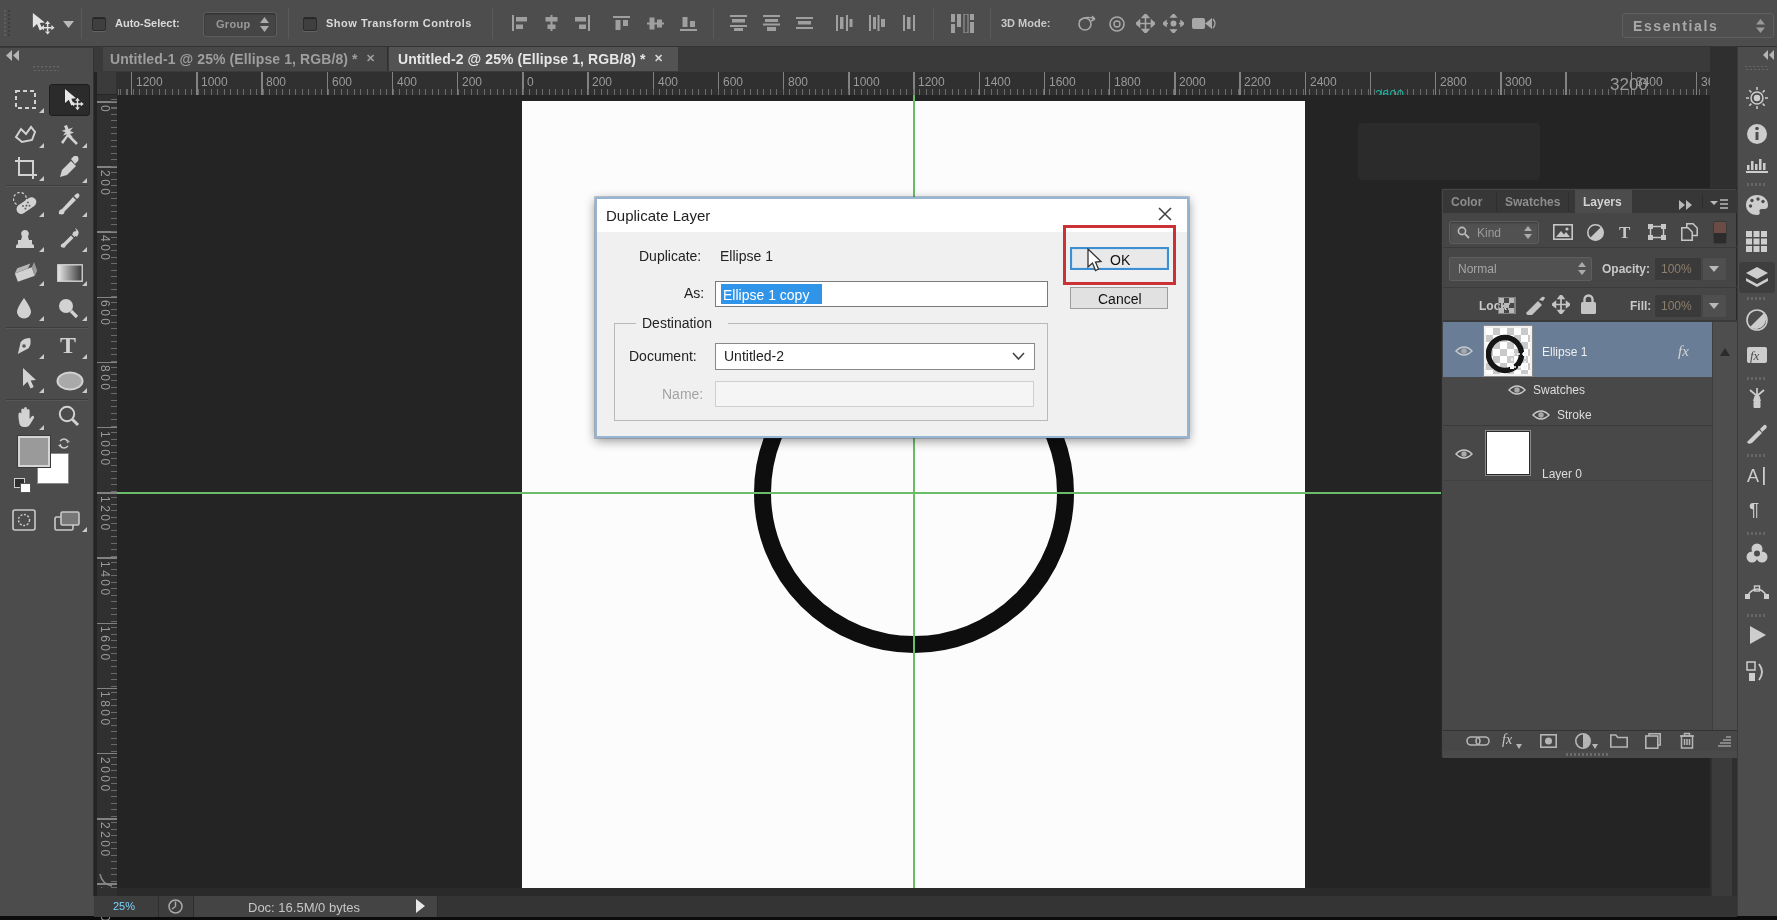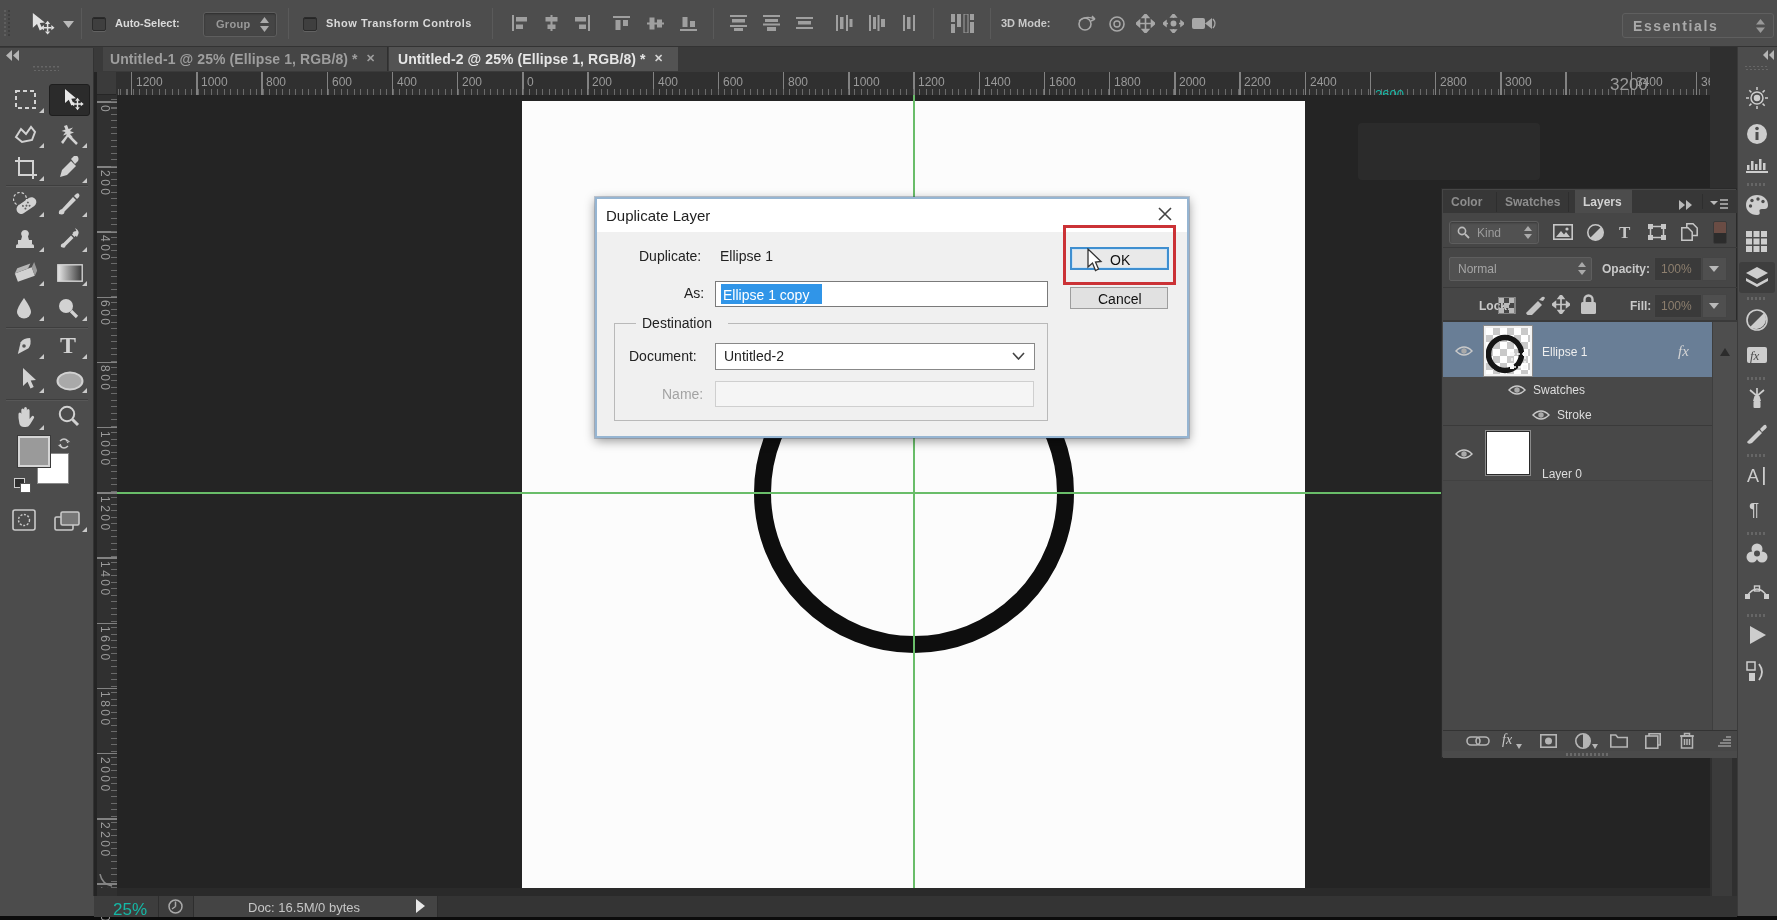--- a/index.html
+++ b/index.html
@@ -771,21 +771,21 @@
       <rect x="1" y="6" width="18" height="13" rx="1.5" fill="none" stroke="#c9c9c9" stroke-width="1.6"></rect>
       <rect x="7" y="1" width="18" height="13" rx="1.5" fill="#777" stroke="#c9c9c9" stroke-width="1.6"></rect>
     </svg>
 <svg style="position:absolute;left:82px;top:527px;" width="5" height="5" viewBox="0 0 5 5">
       <path d="M5 0 V5 H0 Z" fill="#c9c9c9"></path>
     </svg>
 <div class="" style="left:94px;top:896px;width:1643px;height:21px;background:#343434;"></div>
 <div class="" style="left:94px;top:896px;width:64px;height:21px;background:#3d3d3d;"></div>
 <div class="" style="left:158px;top:896px;width:36px;height:21px;background:#3d3d3d;"></div>
 <div class="" style="left:194px;top:896px;width:243px;height:21px;background:#444;"></div>
-<div class="t" style="left:113px;top:901px;font-size:17px;color:#14b8a6;">25%</div>
+<div class="t" style="left:113px;top:901px;font-size:11px;color:#7dd3fc;">25%</div>
 <div class="" style="left:158px;top:896px;width:1px;height:21px;background:#2e2e2e;"></div>
 <svg style="position:absolute;left:168px;top:899px;" width="15" height="15" viewBox="0 0 15 15">
       <circle cx="7.5" cy="7.5" r="6.5" fill="none" stroke="#a9a9a9" stroke-width="1.5"></circle>
       <path d="M7.5 7.5 L7.5 2.5 M7.5 7.5 L4 10" stroke="#a9a9a9" stroke-width="1.5"></path>
     </svg>
 <div class="" style="left:193px;top:896px;width:1px;height:21px;background:#2e2e2e;"></div>
 <div class="t" style="left:248px;top:901px;font-size:13px;color:#c6c6c6;">Doc: 16.5M/0 bytes</div>
 <svg style="position:absolute;left:415px;top:899px;" width="11" height="14" viewBox="0 0 11 14">
       <path d="M1 0 L10 7 L1 14 Z" fill="#e8e8e8"></path>
     </svg>

